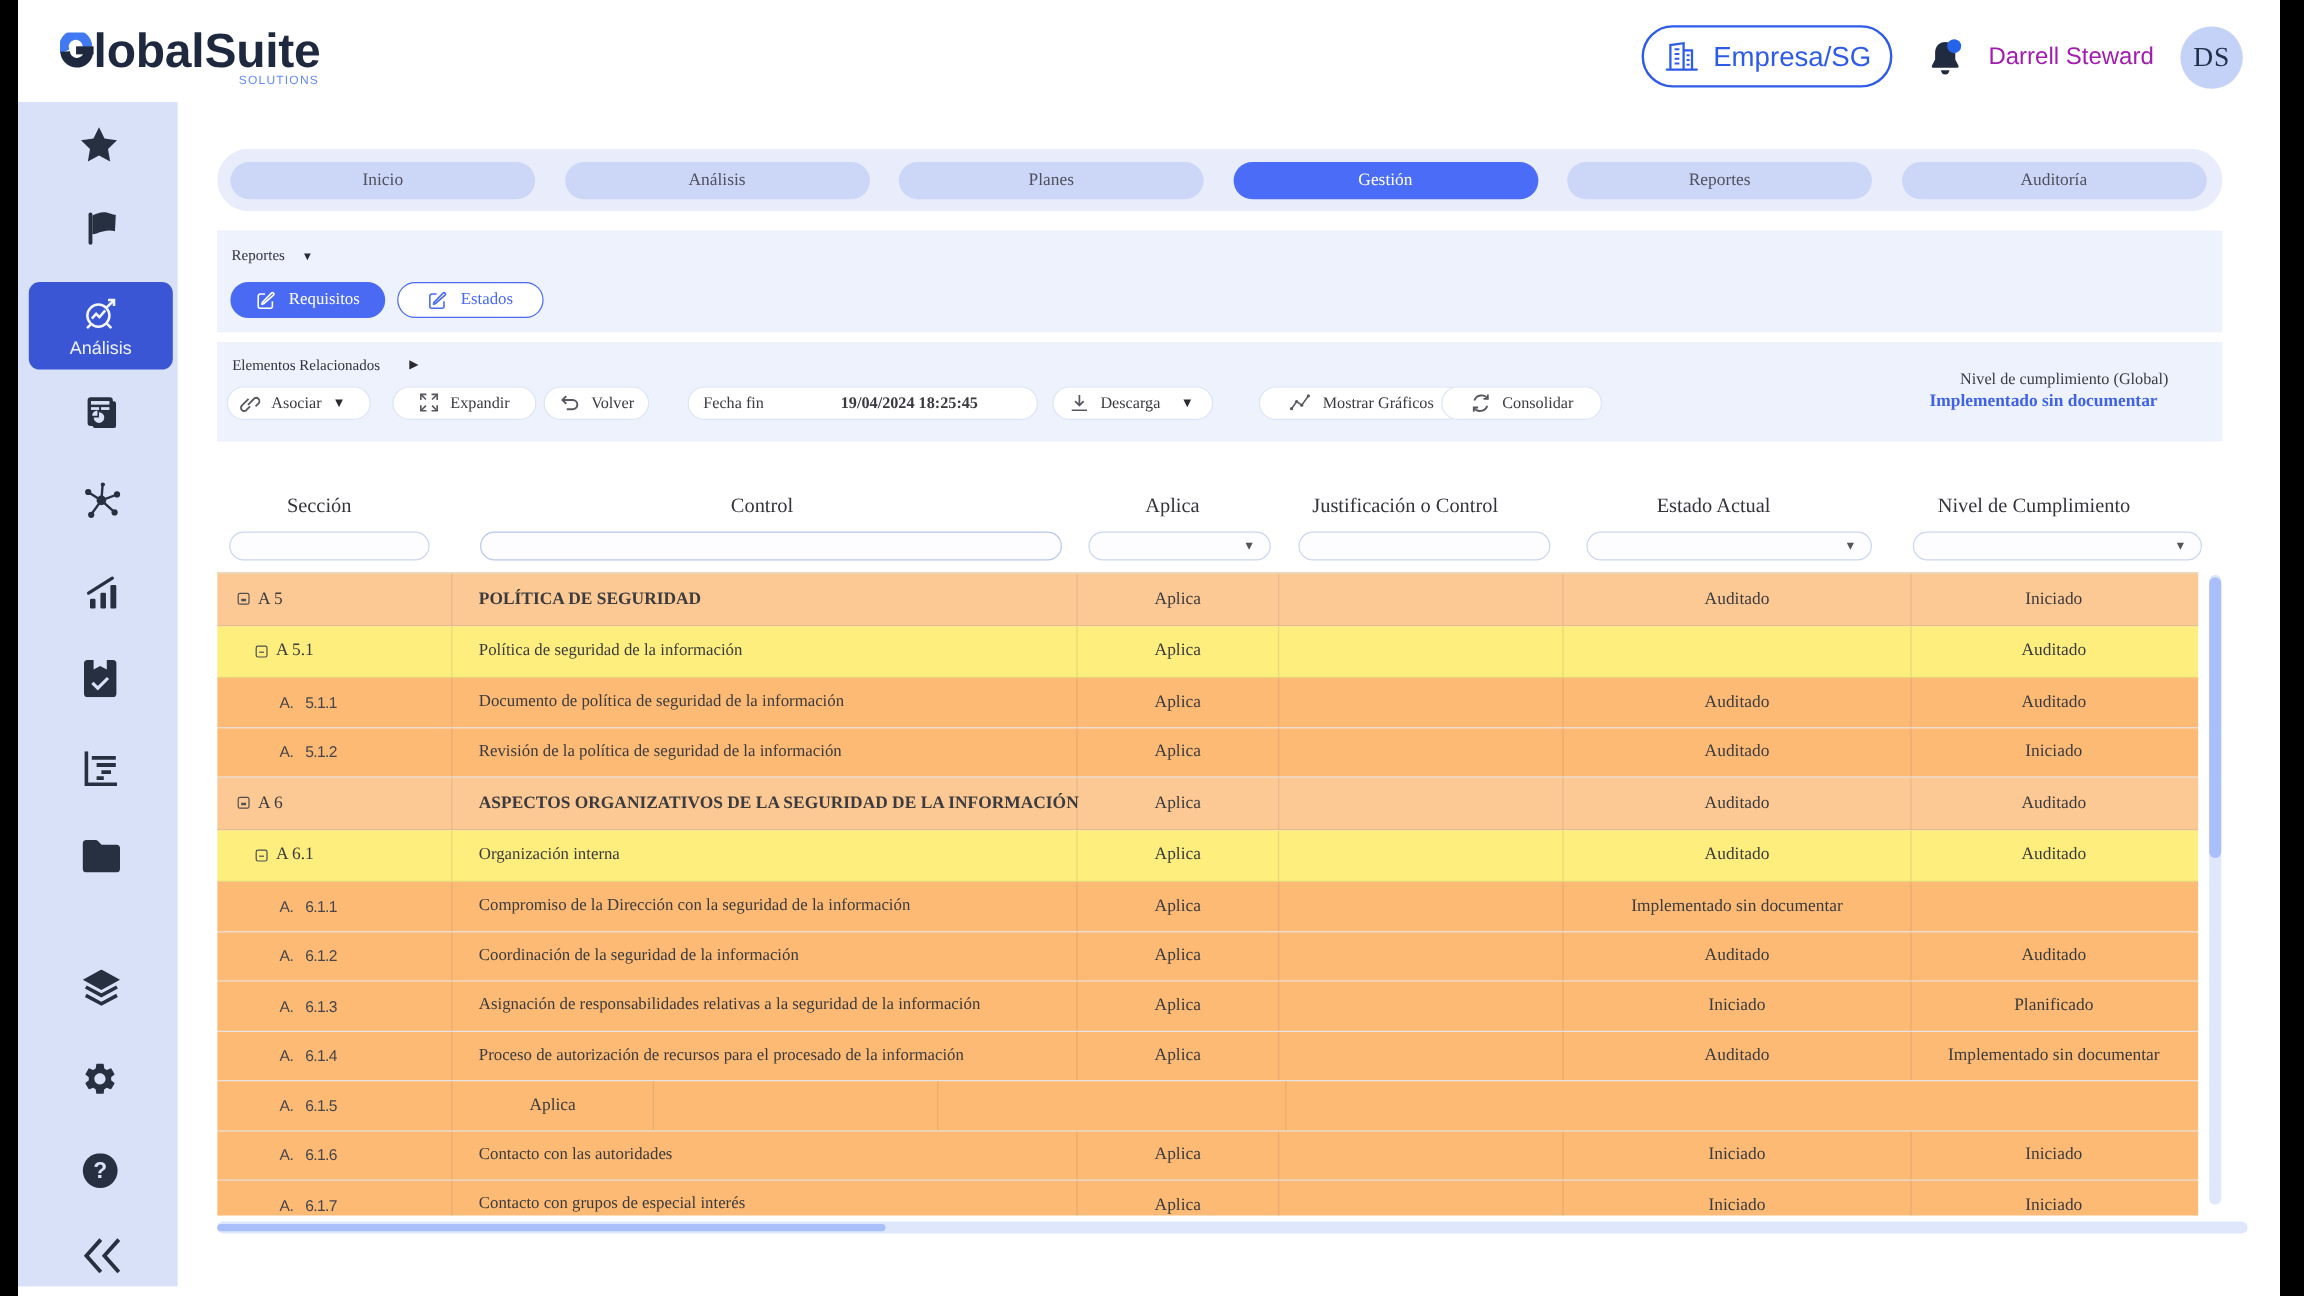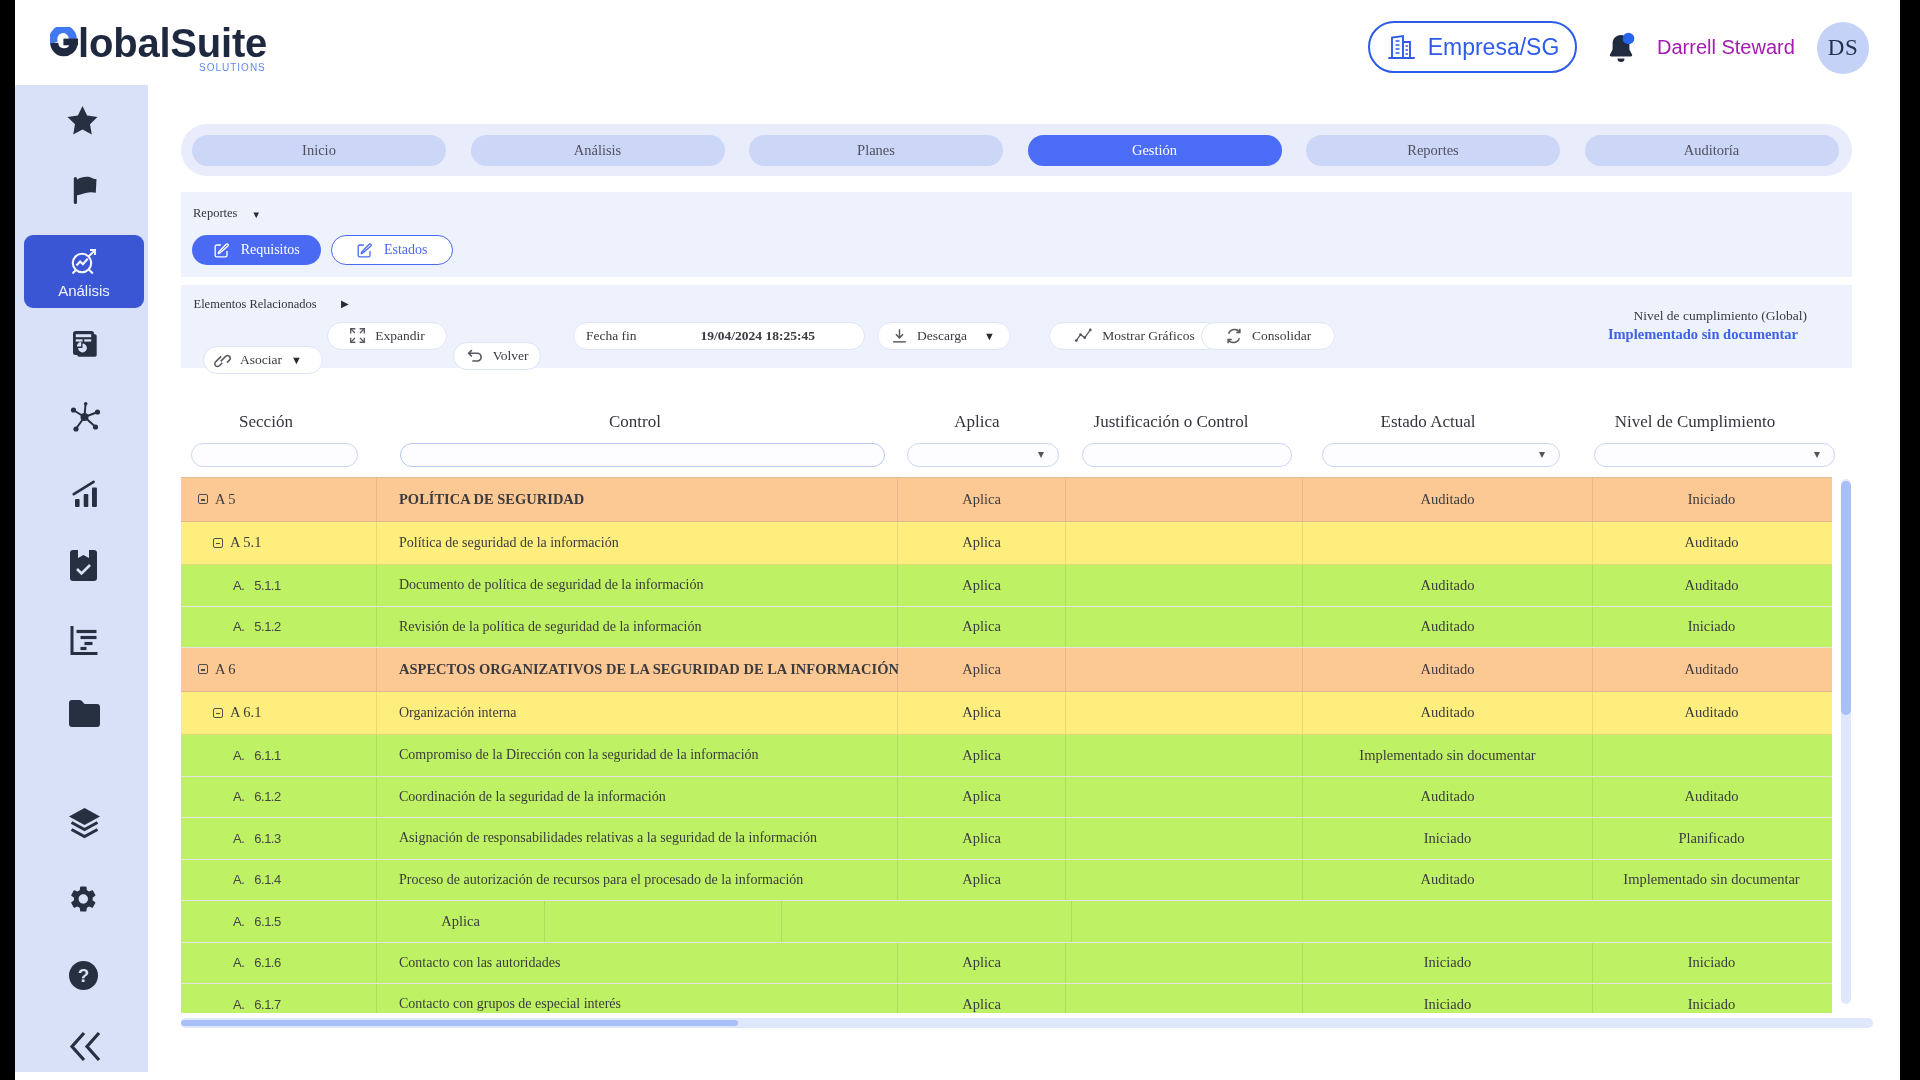--- a/index.html
+++ b/index.html
@@ -54,21 +54,21 @@
   
   .th { top:412px; font-size:17px; color:#34343c; text-align:center; }
   .fin { top:443px; height:24px; border:1px solid #ccd6f0; border-radius:12px; background:#fdfdff; }
   .fsel { top:443px; height:24px; border:1px solid #ccd6f0; border-radius:12px; background:#fdfdff; }
   .fsel:after { content:"▾"; position:absolute; right:14px; top:3px; font-size:12px; color:#555; font-family:"Liberation Sans",sans-serif; }
 
   
   .tbl { left:181px; top:477px; width:1651px; height:536px; overflow:hidden; border-top:1px solid #e3bd92; }
   .row { position:relative; display:flex; width:1651px; }
   .row.h43 { height:43.5px; }
-  .row.h41 { height:41.5px; border-bottom:1px solid #e4e4e6; background:#bef264; }
+  .row.h41 { height:41.5px; border-bottom:1px solid #e4e4e6; background:#fdba74; }
   .row.orange { background:#fcc893; border-bottom:1px solid rgba(150,140,120,0.28); }
   .row.yellow { background:#fdee7d; border-bottom:1px solid rgba(150,140,120,0.22); }
   .c { display:flex; align-items:center; justify-content:center; font-size:14.5px; color:#3b3b3f;
        border-right:1px solid rgba(90,90,90,0.14); height:100%; flex:0 0 auto; }
   .c1 { width:196px; justify-content:flex-start; }
   .c2 { width:521px; justify-content:flex-start; padding-left:22px; font-size:14px; white-space:nowrap; min-width:0; }
   .c3 { width:168px; }
   .c4 { width:237px; }
   .c5 { width:290px; }
   .c6 { width:237px; border-right:none; }
@@ -234,36 +234,36 @@
   </div>
   <div class="abs btn-est">
     <svg width="17.5" height="17.5" viewBox="0 0 20 20" fill="none" stroke="#4a6af3" stroke-width="1.5">
       <path d="M16 11.5v4.7a1.9 1.9 0 0 1-1.9 1.9H4.4a1.9 1.9 0 0 1-1.9-1.9V6.5a1.9 1.9 0 0 1 1.9-1.9H9"></path>
       <path d="M7.8 13.8l-1.8.5.5-1.8 8.6-8.8a1.35 1.35 0 0 1 1.9 0l.05.05a1.35 1.35 0 0 1 0 1.9z" stroke-linejoin="round"></path>
     </svg>
     <span>Estados</span>
   </div>
   <div class="abs elem">Elementos Relacionados</div>
   <div class="abs elem-arrow">▶</div>
-  <div class="abs tbtn" style="left:203px; width:120px; justify-content:flex-start; padding-left:9px;margin-top:24px;">
+  <div class="abs tbtn" style="left:189px; width:120px; justify-content:flex-start; padding-left:9px;">
     <svg width="18" height="18" viewBox="0 0 20 20" fill="none" stroke="#585860" stroke-width="1.7">
       <path d="M8.5 11.5l5.8-5.8a3 3 0 0 1 4.2 4.2l-3 3"></path>
       <path d="M11.5 8.5l-5.8 5.8a3 3 0 1 0 4.2 4.2l3-3" transform="translate(-2.5,-2.5)"></path>
     </svg>
     <span>Asociar</span>
       <span class="mini">▼</span>
   </div>
   <div class="abs tbtn" style="left:327px; width:120px;">
     <svg width="17" height="17" viewBox="0 0 20 20" fill="none" stroke="#585860" stroke-width="1.6">
       <path d="M12.5 2h5.5v5.5M2 12.5V18h5.5M18 12.5V18h-5.5M7.5 2H2v5.5"></path>
       <path d="M17.5 2.5L13 7M2.5 17.5L7 13M17.5 17.5L13 13M2.5 2.5L7 7"></path>
     </svg>
     <span>Expandir</span>
   </div>
-  <div class="abs tbtn" style="left:453px; width:88px;margin-top:20px;">
+  <div class="abs tbtn" style="left:453px; width:88px;">
     <svg width="18" height="18" viewBox="0 0 20 20" fill="none" stroke="#585860" stroke-width="1.8">
       <path d="M6.5 3.5L3 7l3.5 3.5"></path>
       <path d="M3 7h9.5a4.3 4.3 0 0 1 0 8.6H7"></path>
     </svg>
     <span>Volver</span>
   </div>
   <div class="abs tbtn" style="left:573px; width:292px; justify-content:flex-start; padding-left:12px; gap:0;">
     <span>Fecha fin</span>
       <b style="margin-left:64px;">19/04/2024 18:25:45</b>
   </div>

